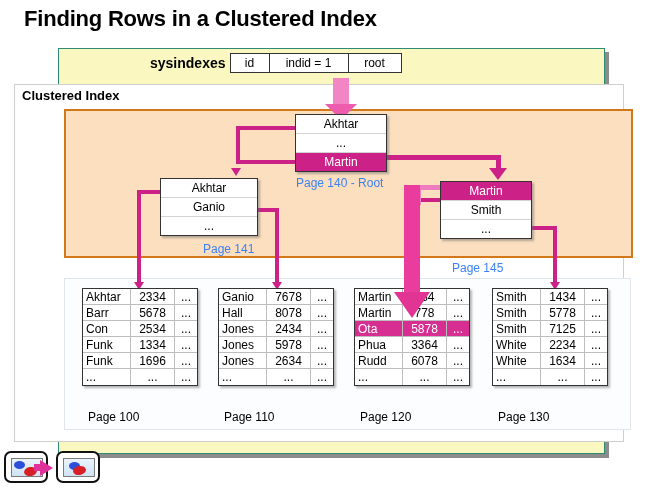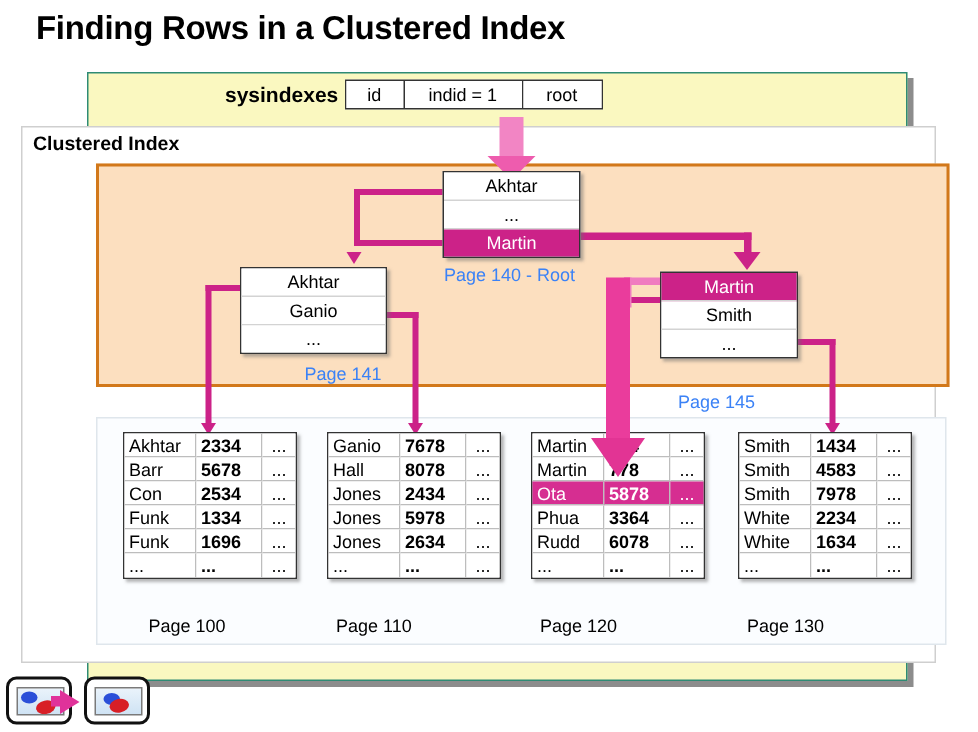--- a/index.html
+++ b/index.html
@@ -109,34 +109,34 @@
   .leaf .lrow{display:flex;height:16px;}
   .leaf .lrow .lc{
     font-size:12px;color:#000;line-height:16px;
     border-right:1px solid #bdbdbd;border-bottom:1px solid #bdbdbd;
     padding:0 3px;box-sizing:border-box;overflow:hidden;
     white-space:nowrap;background:#fff;
   }
   .leaf .lrow:last-child .lc{border-bottom:none;}
   .leaf .lrow .lc:last-child{border-right:none;}
   .lc.col-name{width:48px;text-align:left;}
-  .lc.col-val{width:44px;text-align:left;font-weight:bold;}
+  .lc.col-val{width:44px;text-align:center;}
   .lc.col-dots{width:22px;text-align:center;}
   .leaf .lrow.hl .lc{background:#d62e91;color:#ffffff;}
 
   #leaf-100{left:82px;}
   #leaf-110{left:218px;}
   #leaf-120{left:354px;}
   #leaf-130{left:492px;}
 
   .leaf-caption{
     position:absolute;top:410px;font-size:12px;color:#000;z-index:6;
     white-space:nowrap;
   }
-  #lcap-100{left:88px;margin-left:11px;}
+  #lcap-100{left:88px;}
   #lcap-110{left:224px;}
   #lcap-120{left:360px;}
   #lcap-130{left:498px;}
 
   
   .conn{position:absolute;background:#cc2288;z-index:4;}
   .conn.light{background:#f07cc0;}
   .arrow-head{
     position:absolute;width:0;height:0;z-index:5;
     border-left:9px solid transparent;
@@ -386,26 +386,26 @@
 <div class="leaf-caption" id="lcap-120">Page 120</div>
 
 <div class="leaf" id="leaf-130">
   <div class="lrow">
     <div class="lc col-name">Smith</div>
     <div class="lc col-val">1434</div>
     <div class="lc col-dots">...</div>
   </div>
   <div class="lrow">
     <div class="lc col-name">Smith</div>
-    <div class="lc col-val">4583</div>
+    <div class="lc col-val">5778</div>
     <div class="lc col-dots">...</div>
   </div>
   <div class="lrow">
     <div class="lc col-name">Smith</div>
-    <div class="lc col-val">7978</div>
+    <div class="lc col-val">7125</div>
     <div class="lc col-dots">...</div>
   </div>
   <div class="lrow">
     <div class="lc col-name">White</div>
     <div class="lc col-val">2234</div>
     <div class="lc col-dots">...</div>
   </div>
   <div class="lrow">
     <div class="lc col-name">White</div>
     <div class="lc col-val">1634</div>

